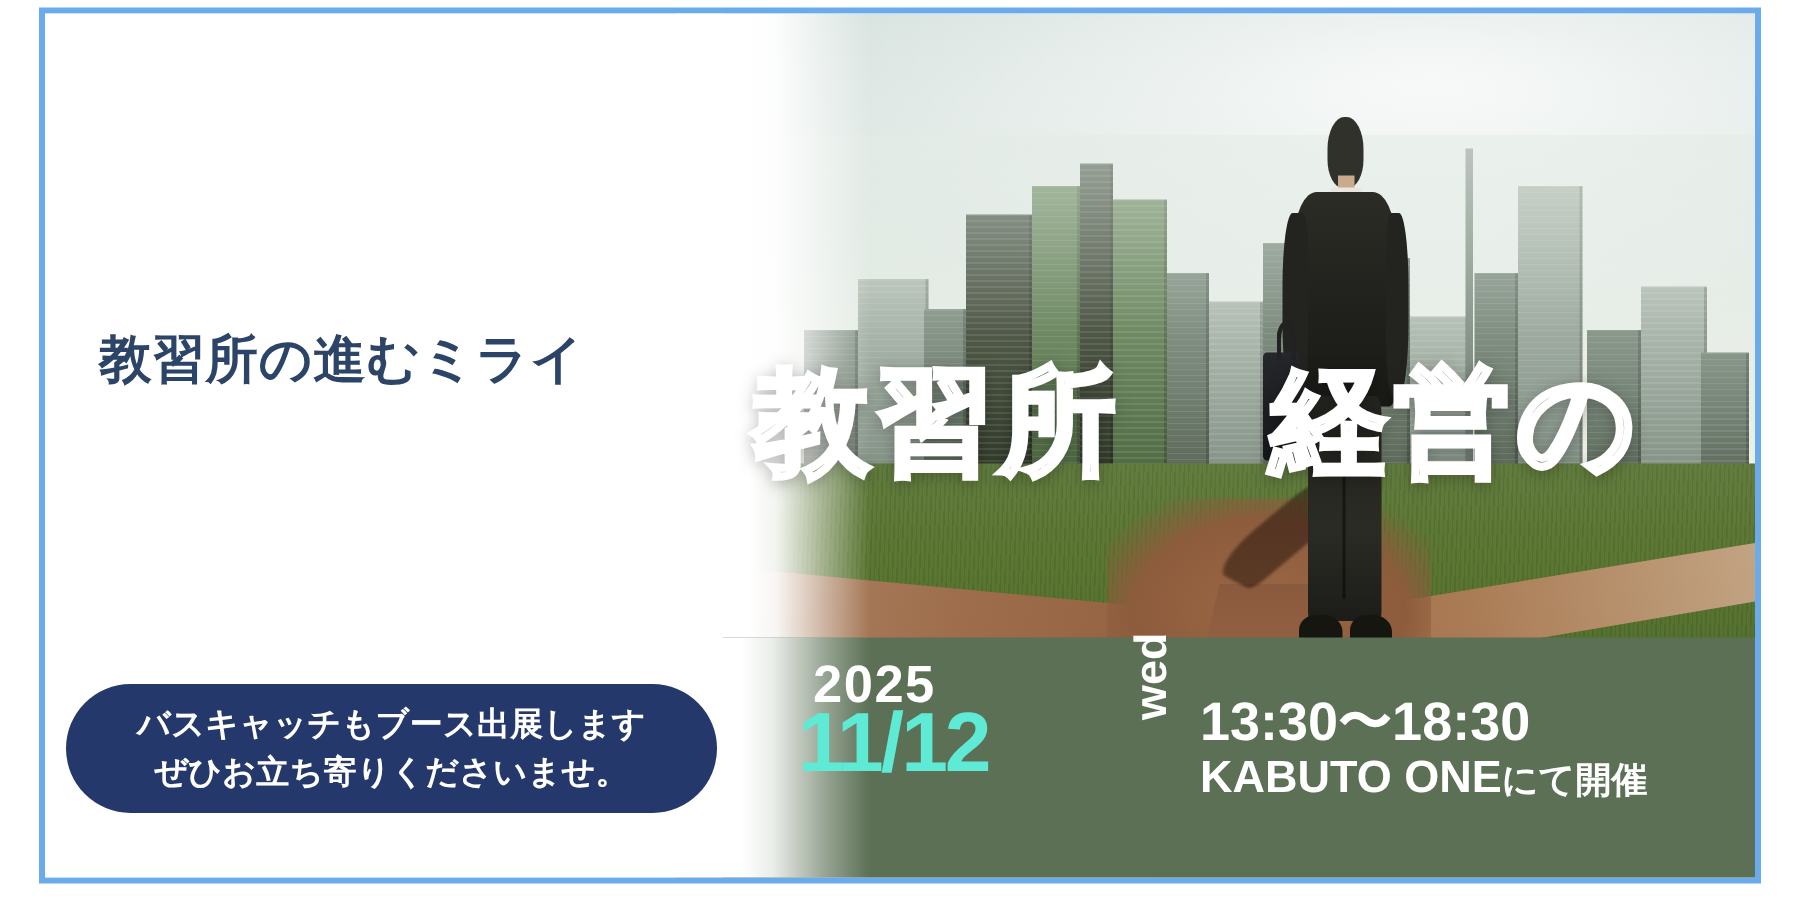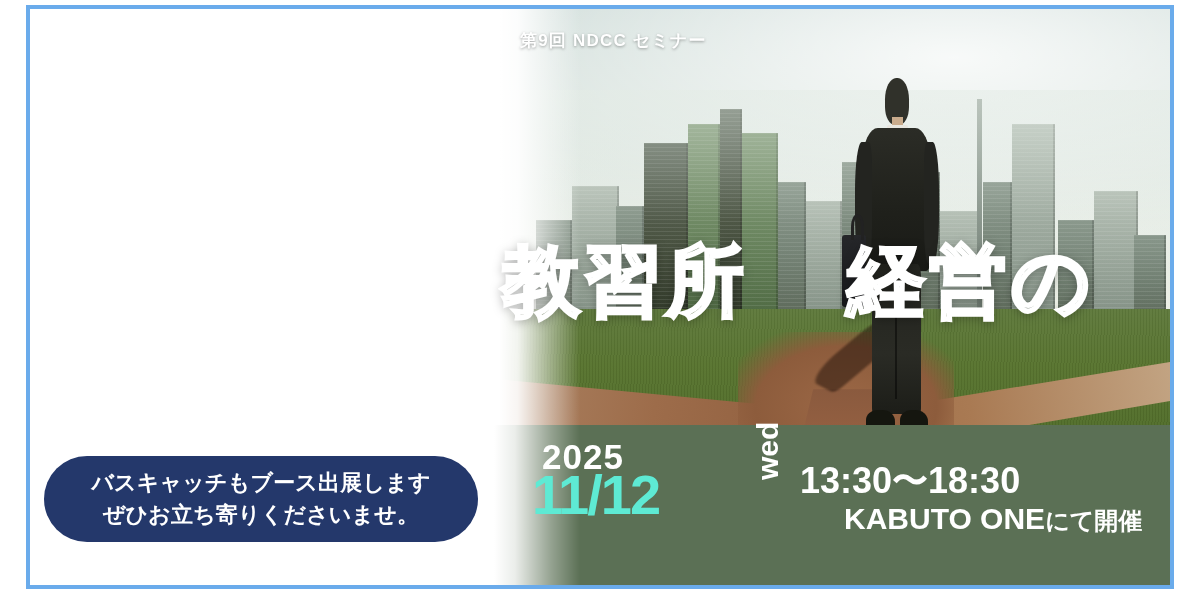--- a/index.html
+++ b/index.html
@@ -351,21 +351,20 @@
     letter-spacing: 0px;
     line-height: 1.15;
     white-space: nowrap;
   }
   .date-venue {
     font-size: 30px;
     font-weight: bold;
     letter-spacing: 0px;
     line-height: 1.2;
     white-space: nowrap;
-    margin-left: 44px;
   }
   .date-venue .jp { font-size: 24px; }
 </style>
 </head>
 <body>
 
 <div class="banner">
 
   <div class="poster">
 
@@ -413,21 +412,20 @@
         <div class="man-arm-r"></div>
         <div class="man-legs"></div>
         <div class="man-shoe-l"></div>
         <div class="man-shoe-r"></div>
         <div class="man-bag"></div>
       </div>
     </div>
 
     <div class="fade-left"></div>
 
-    <div class="poster-eyebrow">第9回 NDCC セミナー</div>
 
     <div class="headline">
       <span class="hl">
         <span>教習所</span>
         <span class="gap"></span>
         <span>経営の</span>
       </span>
     </div>
 
     <div class="date-bar">
@@ -441,20 +439,21 @@
             <span>KABUTO ONE</span><span class="jp">にて開催</span>
           </div>
         </div>
       </div>
       <div class="date-bar-fade"></div>
     </div>
   </div>
 
   <div class="left-panel">
     <div class="left-title">
+      <span class="ln">教習所の進むミライ</span>
     </div>
 
     <div class="booth-badge">
       <span class="bl">バスキャッチもブース出展します</span>
       <span class="bl">ぜひお立ち寄りくださいませ。</span>
     </div>
   </div>
 
 </div>
 

